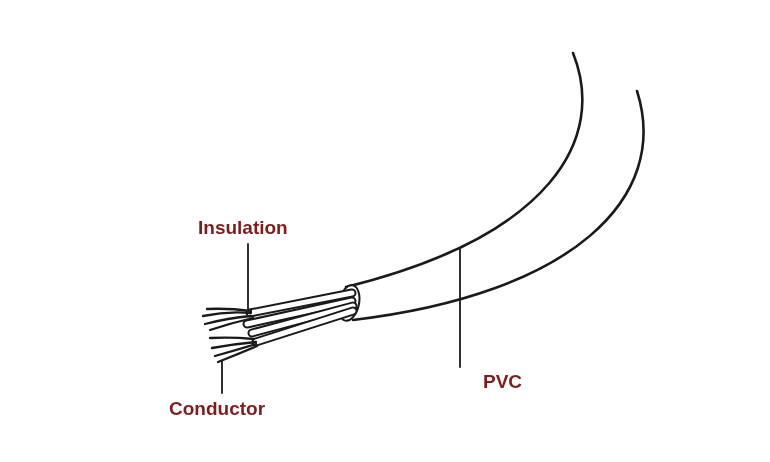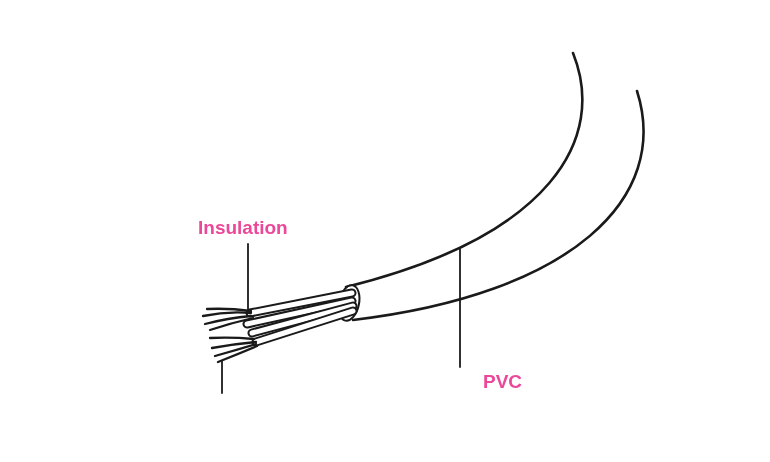--- a/index.html
+++ b/index.html
@@ -21,21 +21,21 @@
     left: 0;
     top: 0;
     width: 770px;
     height: 462px;
   }
   .diagram-label {
     position: absolute;
     font-family: "Liberation Sans", sans-serif;
     font-weight: 700;
     font-size: 19px;
-    color: #ec4899;
+    color: #7f1d1d;
     white-space: nowrap;
     line-height: 26px;
     user-select: none;
   }
   .label-insulation { left: 198px; top: 215px; }
   .label-conductor  { left: 169px; top: 396px; }
   .label-pvc        { left: 439px; top: 369px; margin-left: 44px; }
 </style>
 </head>
 <body>
@@ -83,16 +83,17 @@
       </g>
 
       <path d="M 248,244 L 248,309" stroke-width="1.8"></path>
       <path d="M 222,393 L 222,361" stroke-width="1.8"></path>
       <path d="M 460,367 L 460,249" stroke-width="1.8"></path>
     </g>
   </svg>
 
   <div class="diagram-label label-insulation">Insulation</div>
 
+  <div class="diagram-label label-conductor">Conductor</div>
 
   <div class="diagram-label label-pvc">PVC</div>
 
 </div>
 
 </body></html>

